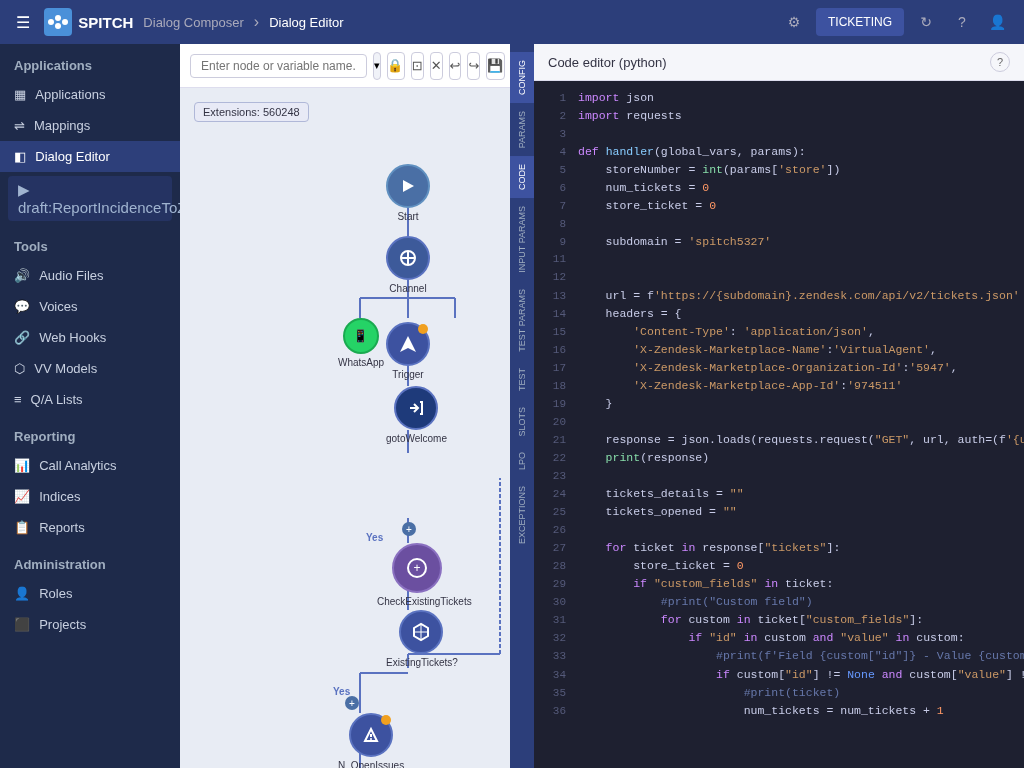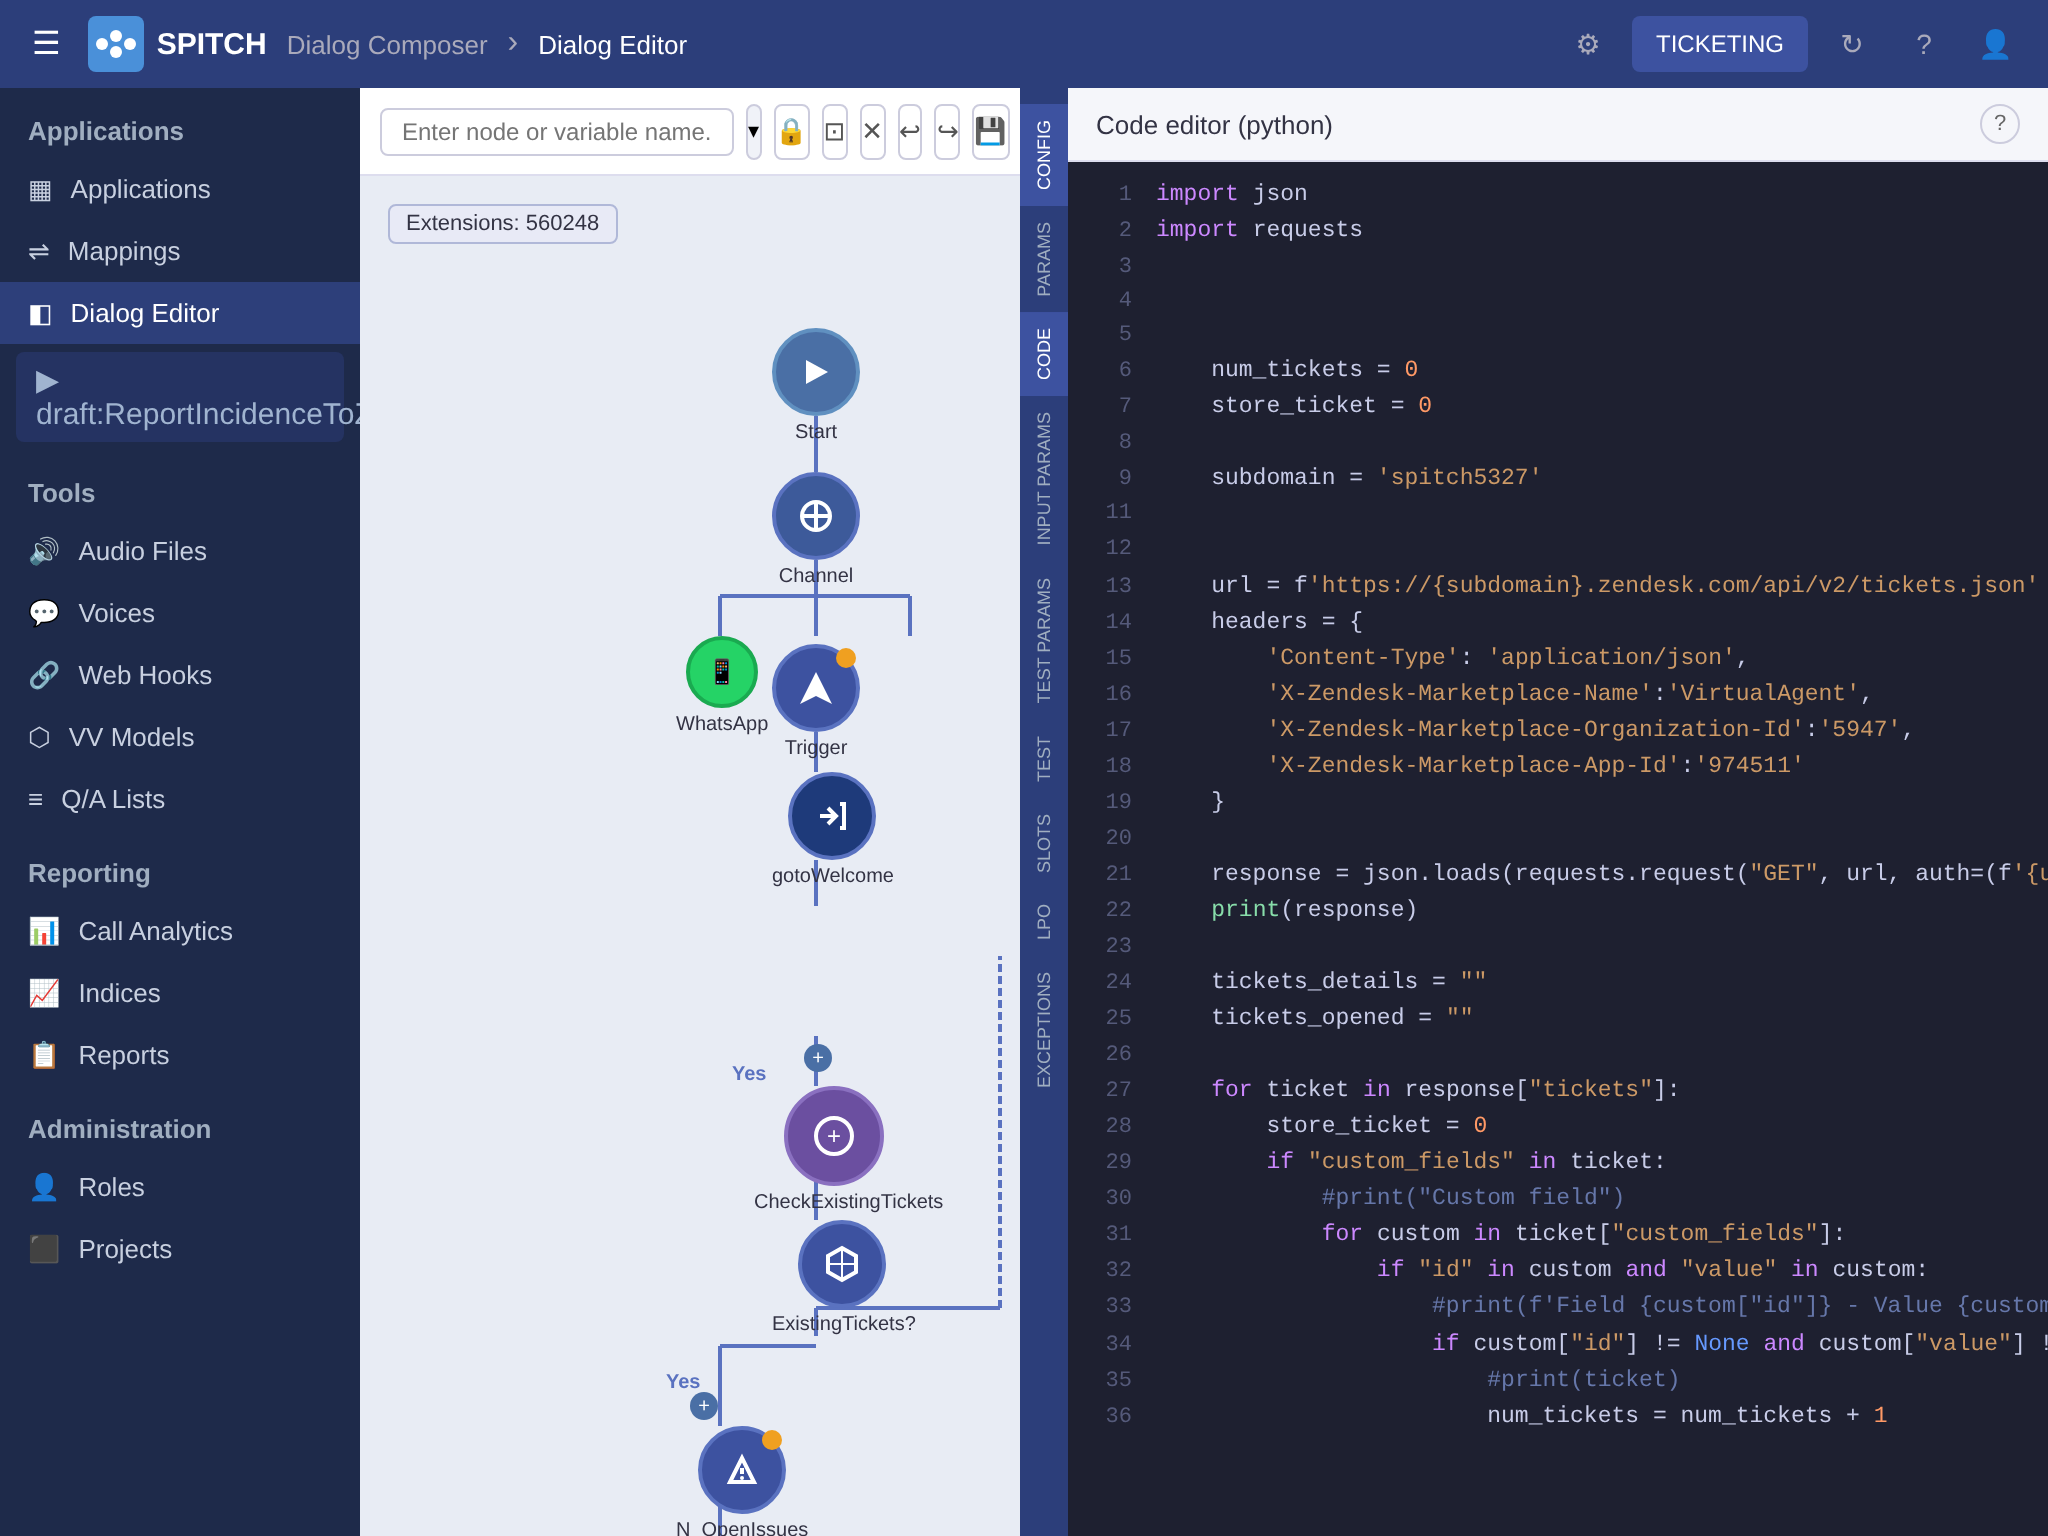--- a/index.html
+++ b/index.html
@@ -535,23 +535,25 @@
         <div class="code-line">
           <span class="line-num">2</span>
           <span class="line-code"><span style="color: rgb(204, 136, 255);">import</span><span style="color: rgb(200, 204, 232);"> requests</span></span>
         </div>
         <div class="code-line">
           <span class="line-num">3</span>
           <span class="line-code">&nbsp;</span>
         </div>
         <div class="code-line">
           <span class="line-num">4</span>
+          <span class="line-code"><span style="color: rgb(204, 136, 255);">def</span><span style="color: rgb(200, 204, 232);"> </span><span style="color: rgb(136, 204, 255);">handler</span><span style="color: rgb(200, 204, 232);">(global_vars, params):</span></span>
         </div>
         <div class="code-line">
           <span class="line-num">5</span>
+          <span class="line-code"><span style="color: rgb(200, 204, 232);">    storeNumber = </span><span style="color: rgb(136, 221, 170);">int</span><span style="color: rgb(200, 204, 232);">(params[</span><span style="color: rgb(204, 153, 102);">'store'</span><span style="color: rgb(200, 204, 232);">])</span></span>
         </div>
         <div class="code-line">
           <span class="line-num">6</span>
           <span class="line-code"><span style="color: rgb(200, 204, 232);">    num_tickets = </span><span style="color: rgb(255, 153, 102);">0</span></span>
         </div>
         <div class="code-line">
           <span class="line-num">7</span>
           <span class="line-code"><span style="color: rgb(200, 204, 232);">    store_ticket = </span><span style="color: rgb(255, 153, 102);">0</span></span>
         </div>
         <div class="code-line">

